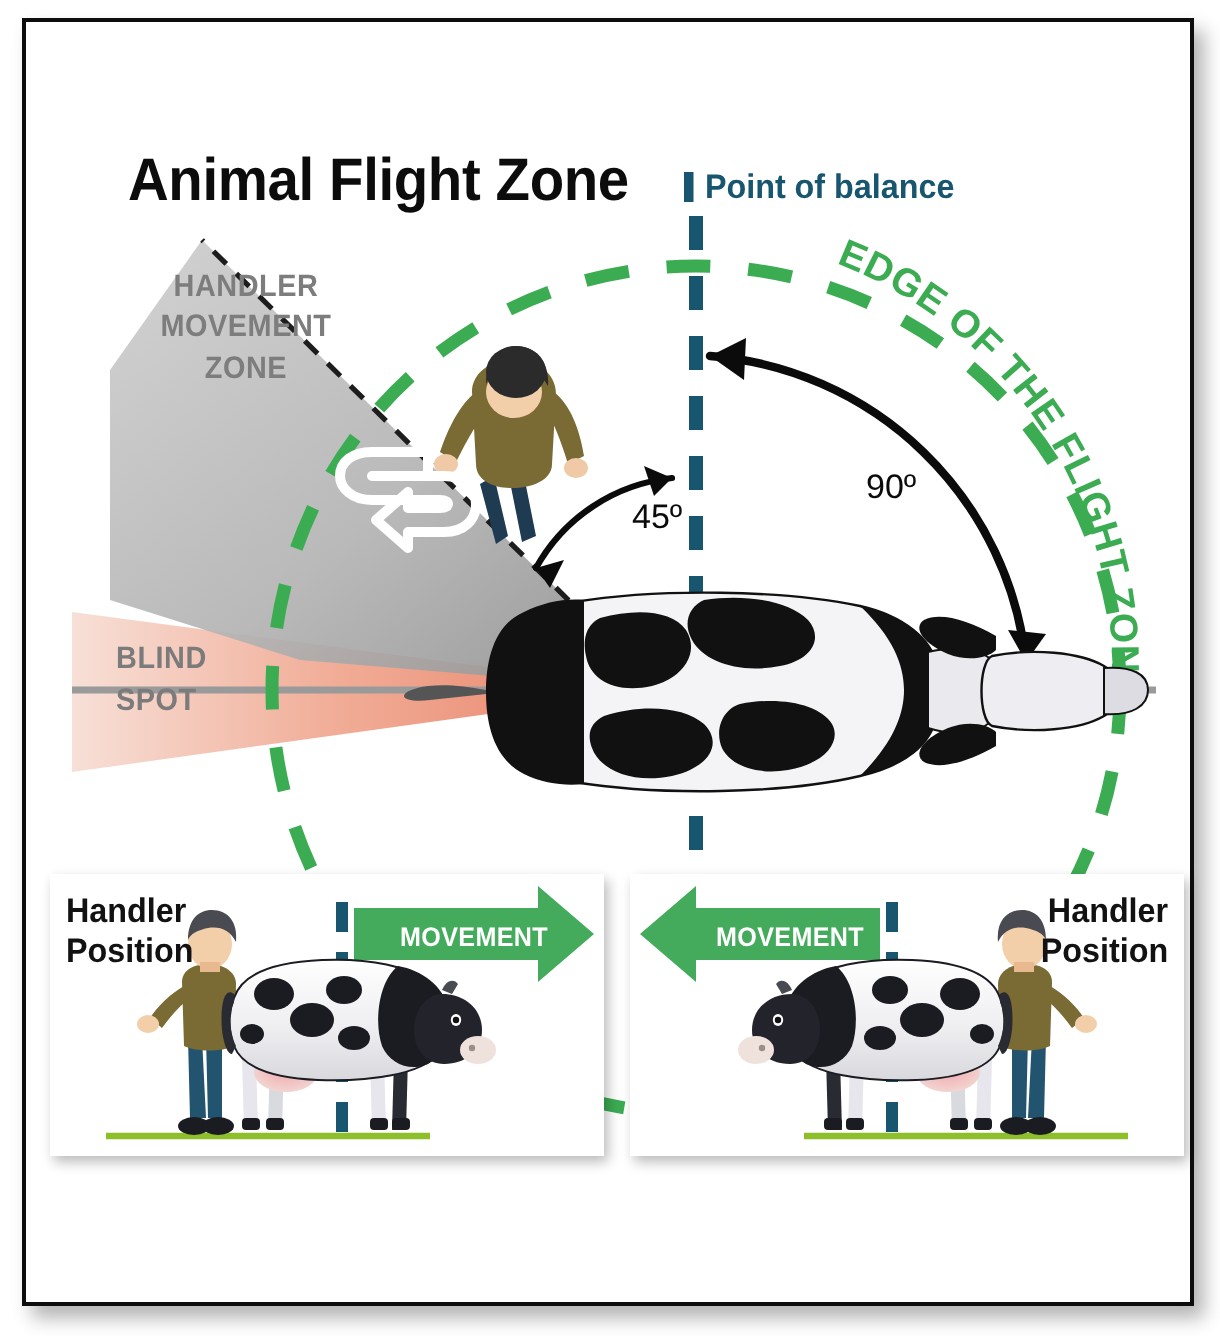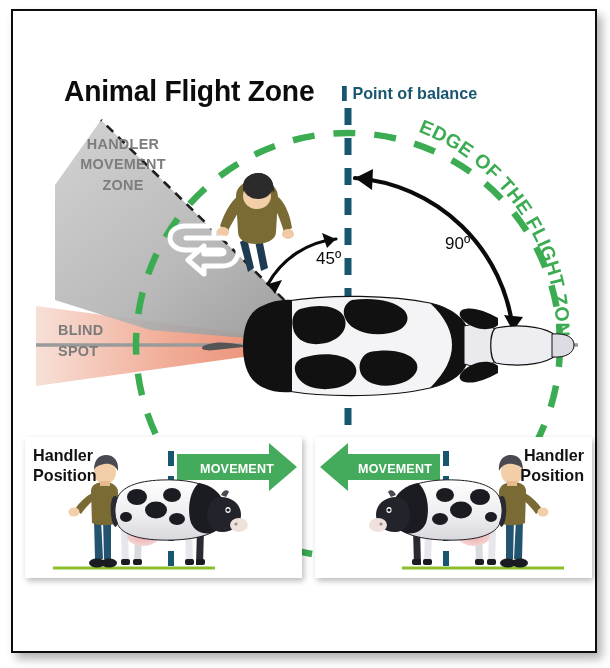--- a/index.html
+++ b/index.html
@@ -26,21 +26,21 @@
   .hmz{position:absolute;left:60px;top:134px;width:126px;text-align:center;
        font-size:15.5px;font-weight:700;color:#7d7d7d;line-height:1.32;
        letter-spacing:.3px;transform:scaleX(.93);transform-origin:center;}
 
   .blind{position:absolute;left:58px;top:320px;font-size:15.5px;font-weight:700;
          color:#7b7b7b;line-height:1.35;letter-spacing:.3px;
          transform:scaleX(.93);transform-origin:left center;}
 
   .ang{position:absolute;font-size:17px;color:#0b0b0b;font-weight:400;white-space:nowrap;}
   .ang45{left:316px;top:249px;}
-  .ang90{left:433px;top:234px;margin-left:12px;}
+  .ang90{left:433px;top:234px;}
 
   
   .panel{position:absolute;top:437px;width:277px;height:141px;background:#fff;
          box-shadow:2px 3px 6px rgba(0,0,0,.27);overflow:hidden;}
   .panel.left{left:25px;}
   .panel.right{left:315px;}
   .panel svg{position:absolute;left:0;top:0;}
 
   .hp{position:absolute;top:9px;font-size:17px;font-weight:700;color:#121212;
       line-height:1.2;white-space:nowrap;transform:scaleX(.95);}

